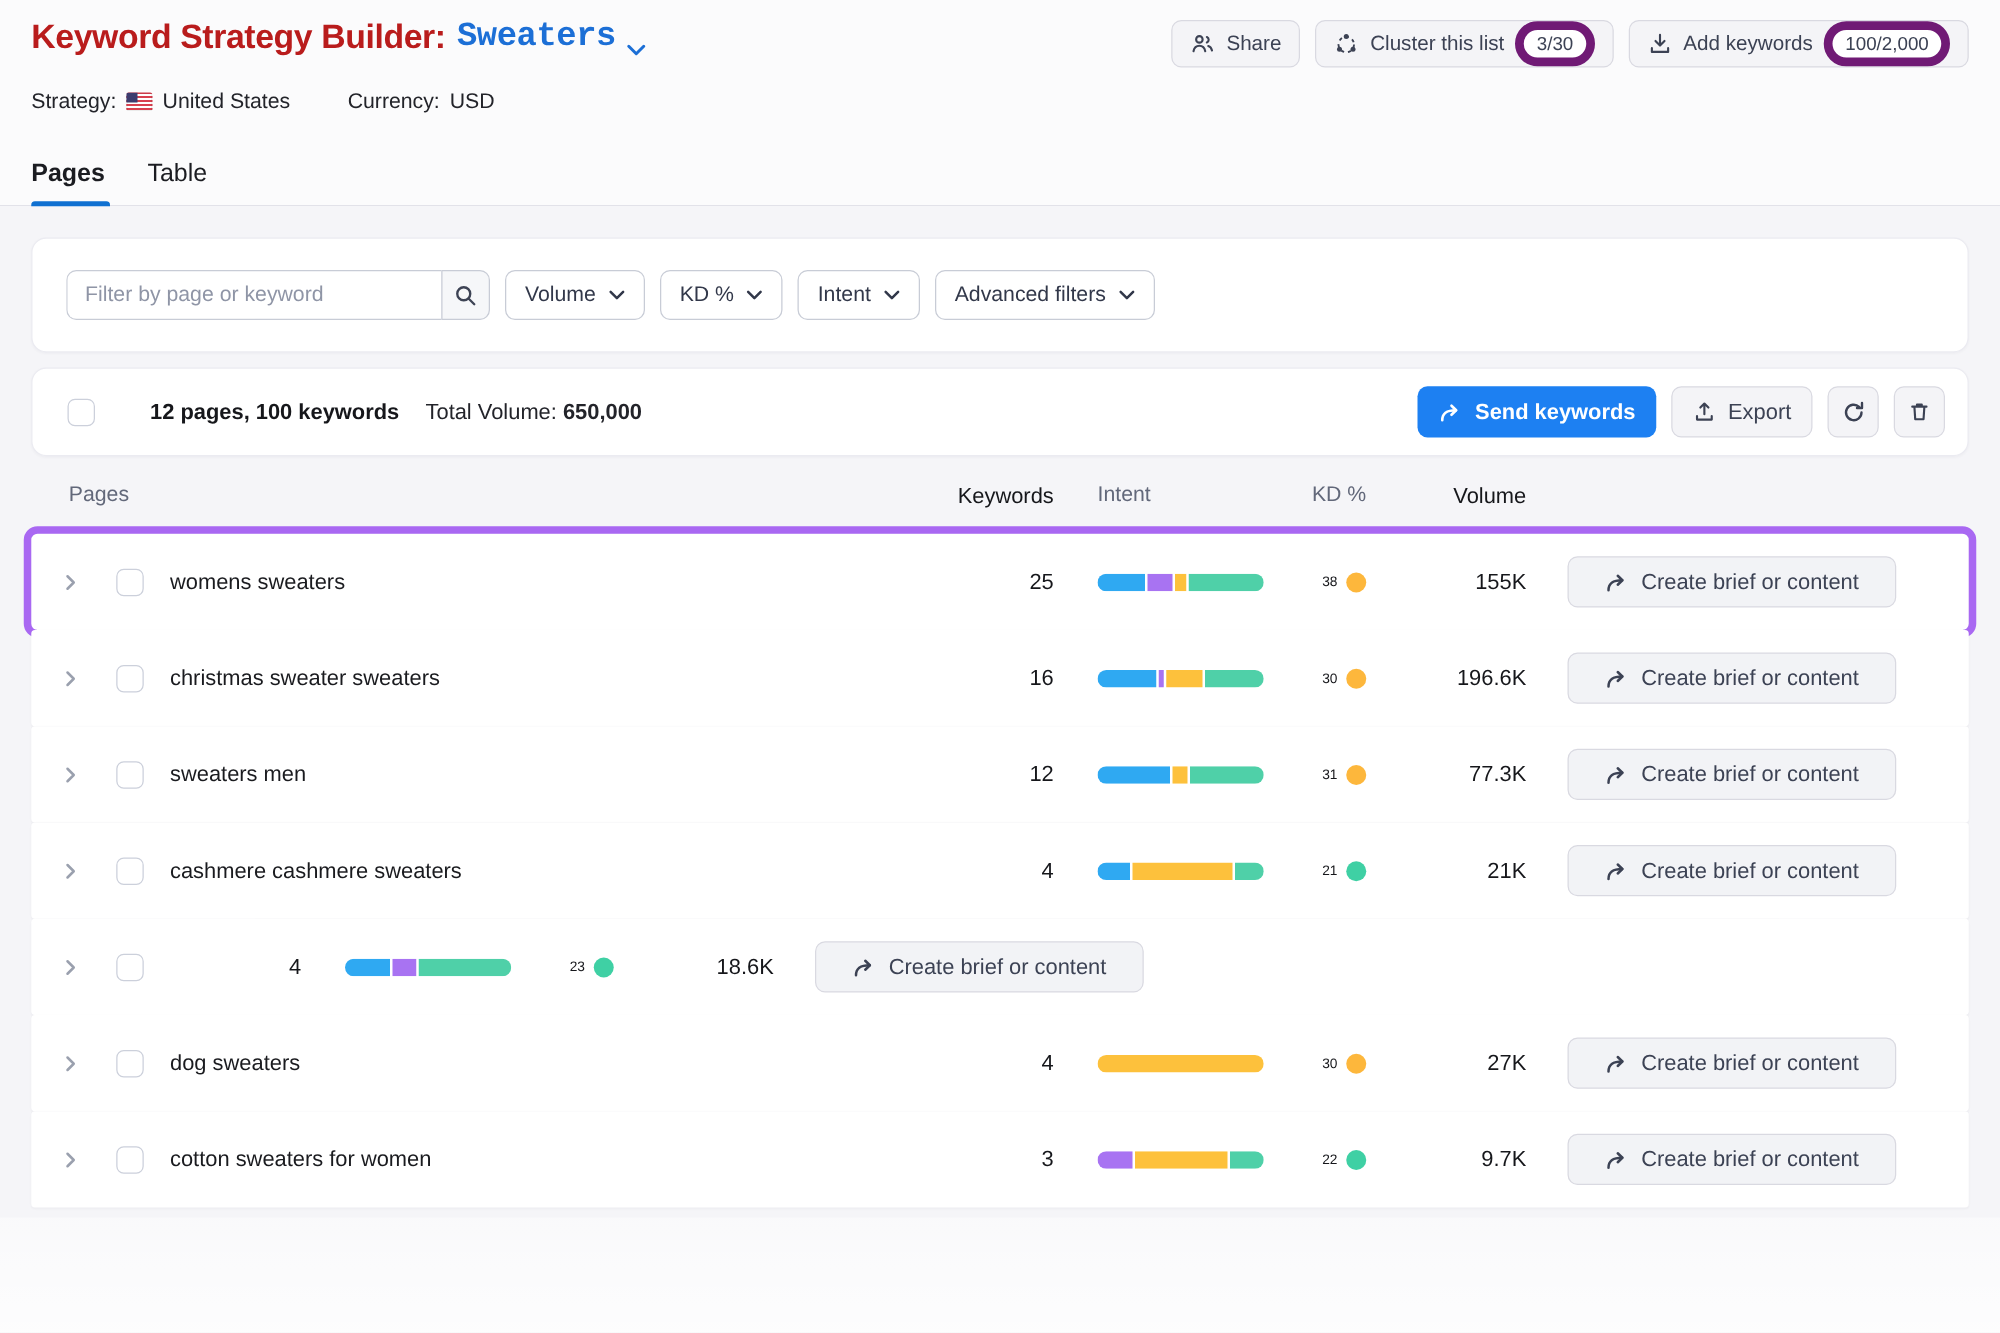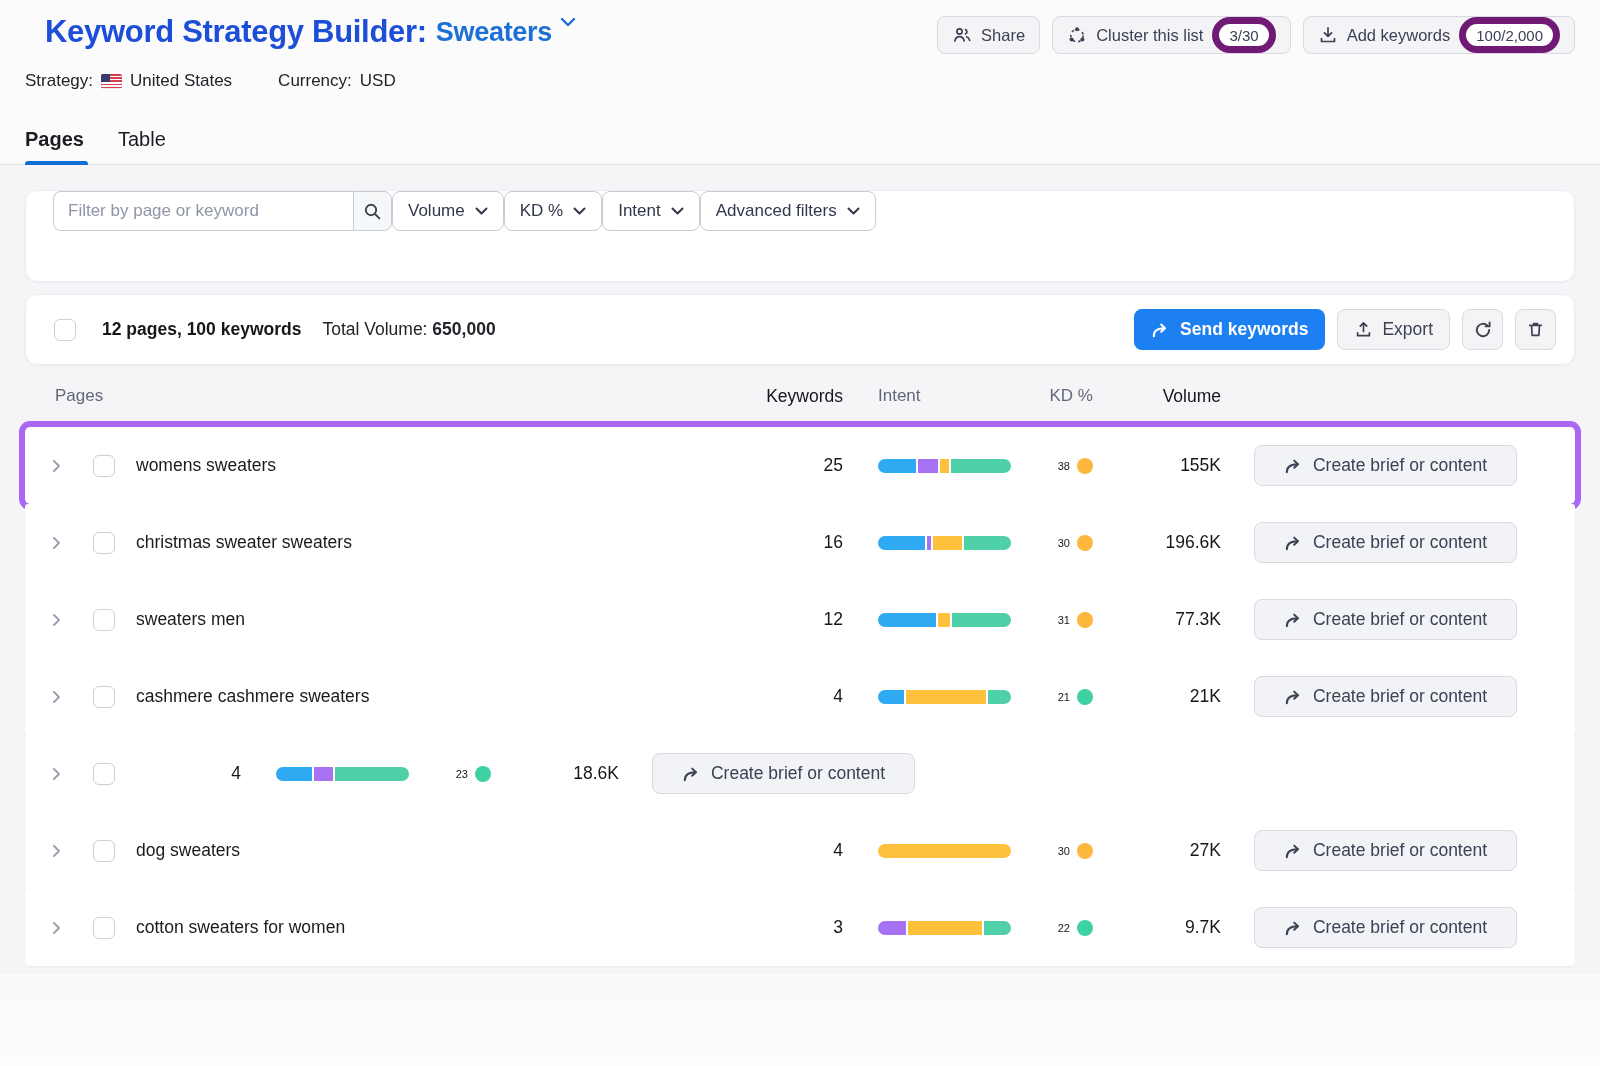--- a/index.html
+++ b/index.html
@@ -5,22 +5,22 @@
   * { margin:0; padding:0; box-sizing:border-box; }
   html,body { width:1600px; height:1066px; overflow:hidden; }
   body {
     font-family:"Liberation Sans","DejaVu Sans",sans-serif;
     background:#fbfbfc; color:#1a1b1f; position:relative;
   }
   
   .top-header { padding:14px 25px 0 25px; background:#fbfbfc; }
   .header-row1 { display:flex; align-items:flex-start; justify-content:space-between; }
   .title-wrap { display:flex; align-items:center; gap:9px; }
-  .page-title { font-size:31px; font-weight:700; letter-spacing:-0.3px; color:#1d4ed8;margin-left:20px; }
-  .list-picker { display:flex; align-items:flex-start; gap:8px; cursor:pointer; }
+  .page-title { font-size:27px; font-weight:700; letter-spacing:-0.3px; color:#b91c1c; }
+  .list-picker { display:flex; align-items:flex-end; gap:8px; cursor:pointer;font-family:Liberation Mono, monospace; }
   .list-name { font-size:27px; font-weight:700; letter-spacing:-0.3px; color:#1c6fd6; }
   .header-actions { display:flex; gap:12px; padding-top:2px;margin-left:48px; }
   .hbtn {
     display:flex; align-items:center; gap:9px; height:38px; padding:0 14px;
     background:#f4f4f7; border:1px solid #d9d9e1; border-radius:8px;
     font-size:16.5px; color:#3c4254; cursor:pointer; white-space:nowrap;
   }
   .pill {
     background:#fff; border:7px solid #701a75; border-radius:999px;
     padding:2.5px 10px; font-size:15px; color:#3c4254;
@@ -32,38 +32,38 @@
     box-shadow:0 0 0 1px rgba(0,0,0,.08) inset; }
   .flag::after { content:""; position:absolute; left:0; top:0; width:9px; height:8px; background:#3c3b6e; }
   
   .tabs { display:flex; gap:34px; padding:0 25px; margin-top:37px; border-bottom:1px solid #e2e2e9; background:#fbfbfc; }
   .tab { font-size:20px; padding-bottom:13px; position:relative; cursor:pointer; color:#1b1c21; }
   .tab.active { font-weight:700; }
   .tab.active::after { content:""; position:absolute; left:0; right:-4px; bottom:-1px; height:4px; background:#0f70d1; border-radius:3px 3px 0 0; }
   
   .content { background:#f5f5f8; height:100%; padding:25px 25px 0 25px; }
   .card { background:#fff; border:1px solid #ebebf1; border-radius:12px; box-shadow:0 1px 2px rgba(25,28,50,.03); }
-  .filter-card { height:92px; display:flex; align-items:flex-start; padding:0 27px; }
+  .filter-card { height:92px; display:flex; align-items:center; padding:0 27px; gap:12px; }
   .search-group { display:flex; }
   .search-input {
     width:300px; height:40px; border:1px solid #c8ccd6; border-right:none; border-radius:8px 0 0 8px;
     padding:0 14px; font-size:17px; color:#1a1b1f; outline:none; background:#fff;
     font-family:"Liberation Sans","DejaVu Sans",sans-serif;
   }
   .search-input::placeholder { color:#8f95a6; }
   .search-btn { width:39px; height:40px; border:1px solid #c8ccd6; border-radius:0 8px 8px 0;
     background:#f6f7f9; display:flex; align-items:center; justify-content:center; cursor:pointer; }
   .dd {
     display:flex; align-items:center; gap:10px; height:40px; padding:0 15px;
     background:#fff; border:1px solid #c8ccd6; border-radius:8px; font-size:17px; color:#32384a; cursor:pointer;
   }
   
   .select-card { margin-top:12px; height:71px; display:flex; align-items:center; padding:0 18px 0 28px; border-radius:12px; }
   .checkbox { width:22px; height:22px; border:1.5px solid #ccd0db; border-radius:6px; background:#fff; cursor:pointer; flex:none; }
-  .sel-summary { font-size:17.5px; font-weight:700; margin-left:26px; color:#16171b; }
+  .sel-summary { font-size:17.5px; font-weight:700; margin-left:44px; color:#16171b; }
   .sel-total { font-size:17.5px; margin-left:21px; color:#23242a; }
   .sel-total b { font-weight:700; }
   .sel-actions { margin-left:auto; display:flex; gap:12px; align-items:center; }
   .btn-primary { display:flex; align-items:center; gap:10px; height:41px; padding:0 17px;
     background:#1d80f2; border:none; border-radius:8px; color:#fff; font-size:17.5px; font-weight:600; cursor:pointer;
     font-family:"Liberation Sans","DejaVu Sans",sans-serif; }
   .btn-gray { display:flex; align-items:center; gap:9px; height:41px; padding:0 16px;
     background:#f4f4f7; border:1px solid #d9d9e1; border-radius:8px; color:#3c4254; font-size:17.5px; cursor:pointer;
     font-family:"Liberation Sans","DejaVu Sans",sans-serif; }
   .icon-btn { width:41px; height:41px; display:flex; align-items:center; justify-content:center;

